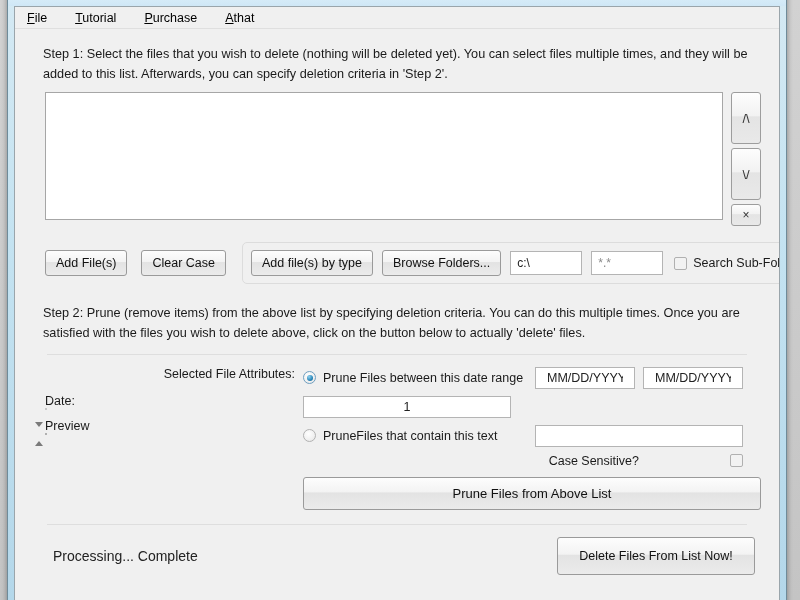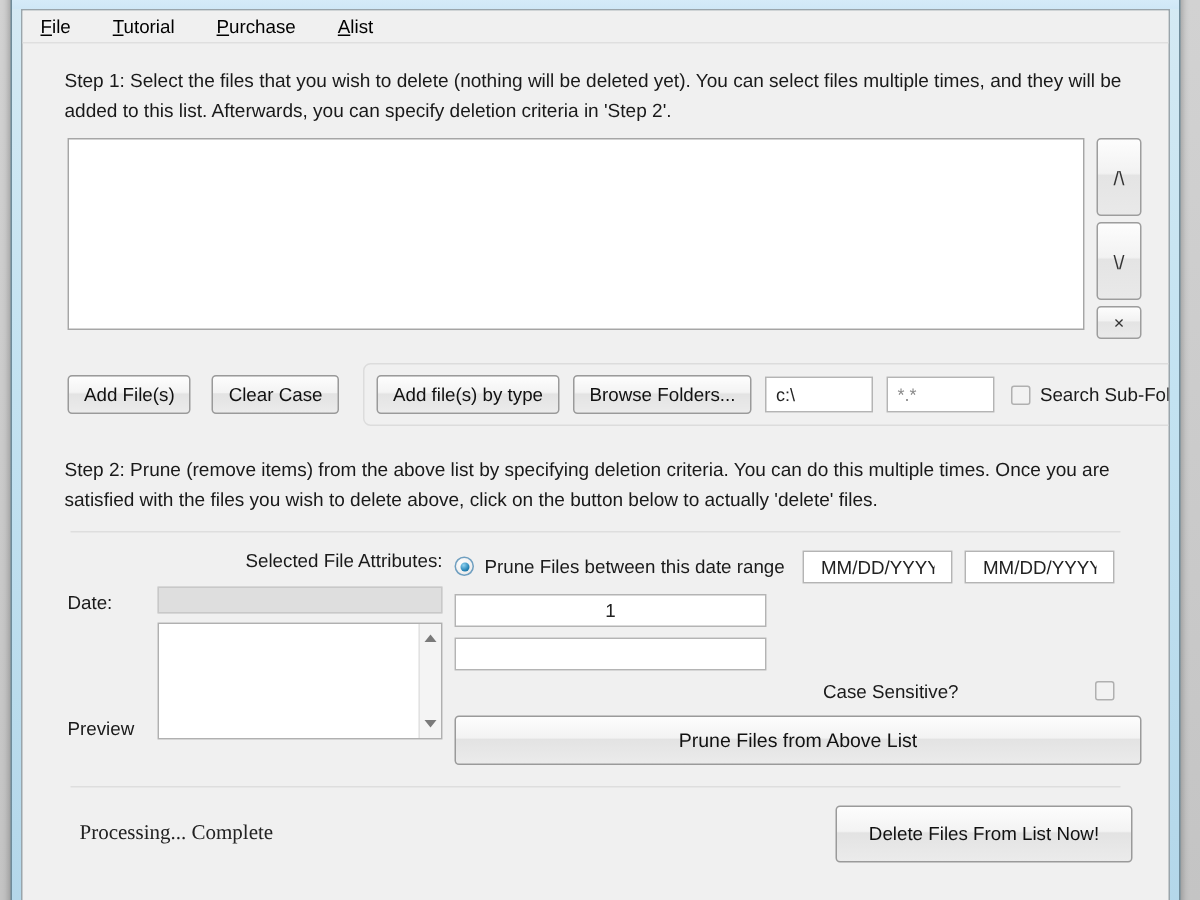--- a/index.html
+++ b/index.html
@@ -194,21 +194,21 @@
     display: flex;
     margin: 8px 4px 0 16px;
   }
   #left-attrs { width: 320px; }
   .attrs-title {
     text-align: right;
     font-size: 12.5px;
     margin: 4px 0 10px 0;
     padding-left: 24px;
   }
-  .attr-row { display: flex; align-items: flex-end; margin-bottom: 6px; }
+  .attr-row { display: flex; align-items: flex-start; margin-bottom: 6px; flex-direction: column; }
   .attr-label { width: 60px; font-size: 12.5px; padding-top: 3px; }
   #date-field {
     flex: 1;
     height: 18px;
     background: #dedede;
     border: 1px solid #c8c8c8;
     box-sizing: border-box;
   }
   #preview-box {
     flex: 1;
@@ -302,21 +302,21 @@
     font-size: 13px;
   }
 
   
   #status-row {
     display: flex;
     align-items: center;
     justify-content: space-between;
     margin: 12px 4px 0 24px;
   }
-  #status-text { font-size: 14px; color: #222; font-family: Liberation Serif, serif; }
+  #status-text { font-size: 14px; color: #222; }
   #btn-delete {
     width: 196px;
     padding: 11px 0;
     text-align: center;
     font-size: 12.5px;
     margin-right: 6px;
   }
 </style>
 </head>
 <body>
@@ -328,21 +328,21 @@
     <div id="titlebar">
       
     </div>
 
     <div id="client">
 
       <div id="menubar">
         <div class="menu-item"><span class="acc">F</span><span>ile</span></div>
         <div class="menu-item"><span class="acc">T</span><span>utorial</span></div>
         <div class="menu-item"><span class="acc">P</span><span>urchase</span></div>
-        <div class="menu-item"><span class="acc">A</span><span>list</span></div>
+        <div class="menu-item"><span class="acc">A</span><span>that</span></div>
       </div>
 
       <div id="content">
 
         <div class="instructions">Step 1: Select the files that you wish to delete (nothing will be deleted yet). You can select files multiple times, and they will be added to this list. Afterwards, you can specify deletion criteria in 'Step 2'.</div>
 
         <div id="list-row">
           <div id="file-listbox"></div>
           <div id="list-side-buttons">
             <div class="side-btn tall">/\</div>
@@ -401,20 +401,24 @@
               </div>
               <input class="crit-field" id="date-from" type="text" value="MM/DD/YYYY" style="">
               <input class="crit-field" id="date-to" type="text" value="MM/DD/YYYY" style="">
             </div>
 
             <div class="crit-row">
               <input class="crit-field" id="days-old" type="text" value="1" style="">
             </div>
 
             <div class="crit-row">
+              <div class="radio-wrap">
+                <div class="radio"></div>
+                <span class="radio-label">PruneFiles that contain this text</span>
+              </div>
               <input class="crit-field" id="contains-text" type="text" value="" style="">
             </div>
 
             <div id="case-row">
               <span id="case-label">Case Sensitive?</span>
               <div class="chkbox"></div>
             </div>
 
             <div class="btn" id="btn-prune">Prune Files from Above List</div>
           </div>

